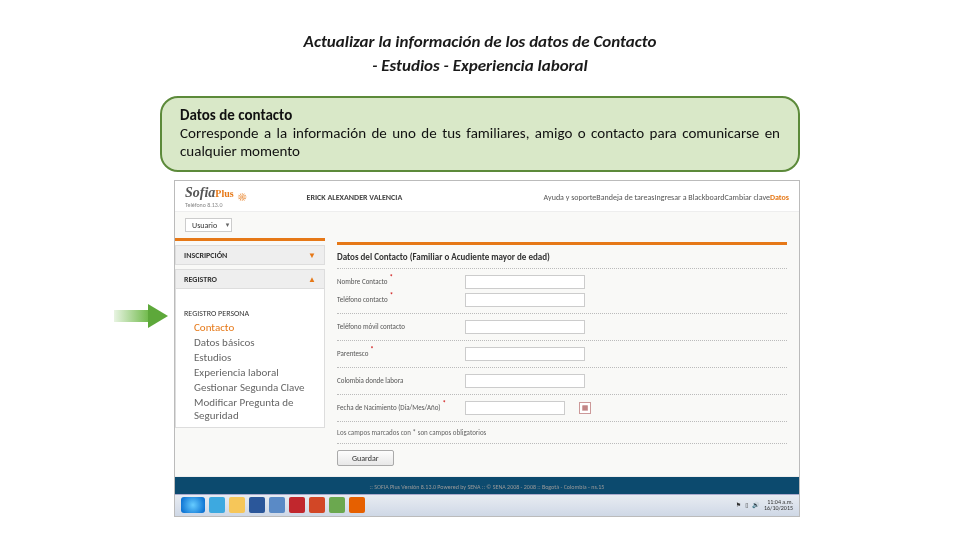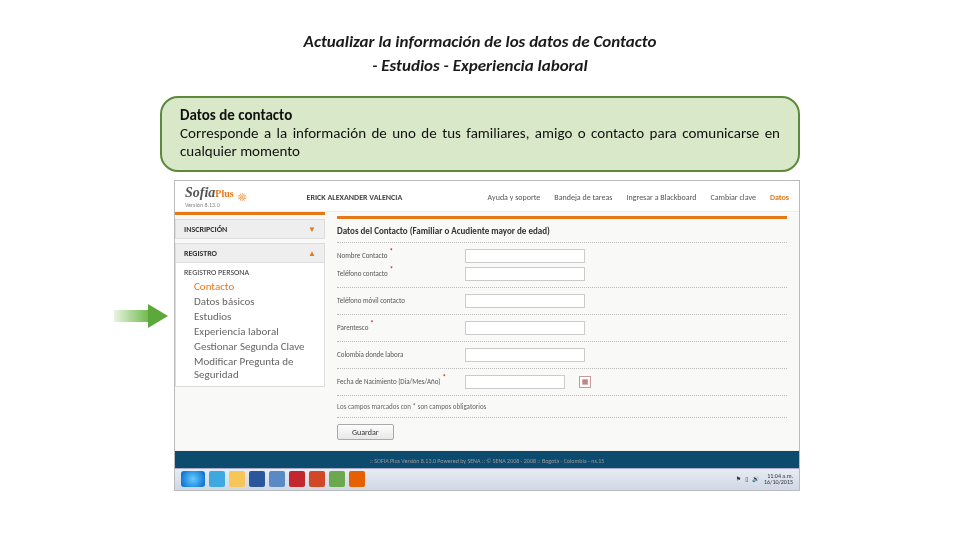--- a/index.html
+++ b/index.html
@@ -8,30 +8,30 @@
 .info-box { margin: 8px 160px 8px 160px; background: #d9e8c8; border: 2px solid #5c8a3a; border-radius: 18px; padding: 8px 18px 10px; font-size: 15px; color: #111; text-align: justify; }
 .info-box strong { font-weight: bold; display: inline; }
 .screenshot { margin: 0 160px 0 174px; border: 1px solid #bbb; background: #fff; font-size: 9px; color: #333; }
 .topbar { display: flex; align-items: center; padding: 4px 10px 2px; background: #fff; border-bottom: 1px solid #eee; gap: 10px; }
 .logo { display: flex; align-items: center; gap: 4px; margin-right: 20px; }
 .logo-text { font-family: serif; font-style: italic; font-size: 14px; color: #555; font-weight: bold; }
 .logo-text .plus { color: #e67817; font-style: normal; font-weight: bold; font-size: 10px; }
 .logo-icon { color: #e67817; font-size: 12px; }
 .logo-ver { font-size: 6px; color: #888; }
 .topbar-user { font-size: 8px; color: #444; font-weight: bold; margin-left: 30px; }
-.topnav { display: flex; gap: 14px; margin-left: auto; font-size: 8px; color: #555; }
+.topnav { display: flex; margin-left: auto; font-size: 8px; color: #555; }
 .topnav span.exit { color: #e67817; font-weight: bold; }
 .subbar { display: flex; align-items: center; padding: 6px 10px; background: #f9f9f7; }
 .dropdown { border: 1px solid #ccc; background: #fff; padding: 1px 14px 1px 6px; font-size: 8px; position: relative; }
 .dropdown:after { content: "▾"; position: absolute; right: 2px; top: 1px; font-size: 7px; color: #666; }
 .main { display: flex; background: #f9f9f7; justify-content: center; }
 .sidebar { width: 150px; padding: 0 0 10px; }
 .side-section { background: #eee; border: 1px solid #ddd; padding: 4px 8px; font-size: 8px; font-weight: bold; color: #333; display: flex; justify-content: space-between; align-items: center; }
 .side-caret { color: #e67817; font-size: 8px; }
-.side-group { background: #fff; border: 1px solid #ddd; border-top: none; padding: 3px 0 4px; }
+.side-group { background: #fff; border: 1px solid #ddd; border-top: none; padding: 18px 0 4px; }
 .side-group .grp-title { font-size: 8px; color: #333; padding: 1px 8px 2px; }
 .side-group .item { font-size: 11px; color: #666; padding: 1px 8px 1px 18px; }
 .side-group .item.active { color: #e67817; }
 .sidebar .accent { height: 3px; background: #e67817; margin-bottom: 4px; }
 .content { flex: 1; padding: 4px 12px 10px; background: #f9f9f7; position: relative; }
 .content .accent { height: 3px; background: #e67817; margin-bottom: 6px; }
 .section-title { font-size: 9px; font-weight: bold; color: #333; margin-bottom: 6px; }
 .hr { border-top: 1px dotted #bbb; margin: 6px 0; }
 .form-row { display: flex; align-items: center; margin: 4px 0; gap: 8px; }
 .form-label { width: 120px; font-size: 7px; color: #555; position: relative; }
@@ -78,34 +78,37 @@
 </div>
 
 <div class="screenshot">
 
   <div class="topbar">
     <div class="logo">
       <div>
         <span class="logo-text">
           <span>Sofia</span><span class="plus">Plus</span>
         </span>
-        <div class="logo-ver">Versión 8.13.0</div>
+        <div class="logo-ver">Teléfono 8.13.0</div>
       </div>
       <span class="logo-icon">☀</span>
     </div>
     <span class="topbar-user">ERICK ALEXANDER VALENCIA</span>
     <div class="topnav">
       <span>Ayuda y soporte</span>
       <span>Bandeja de tareas</span>
       <span>Ingresar a Blackboard</span>
       <span>Cambiar clave</span>
       <span class="exit">Datos</span>
     </div>
   </div>
 
+  <div class="subbar">
+    <div class="dropdown">Usuario</div>
+  </div>
 
   <div class="main">
 
     <div class="sidebar">
       <div class="accent"></div>
       <div class="side-section">
         <span>INSCRIPCIÓN</span>
         <span class="side-caret">▼</span>
       </div>
       <div style="height:4px"></div>

